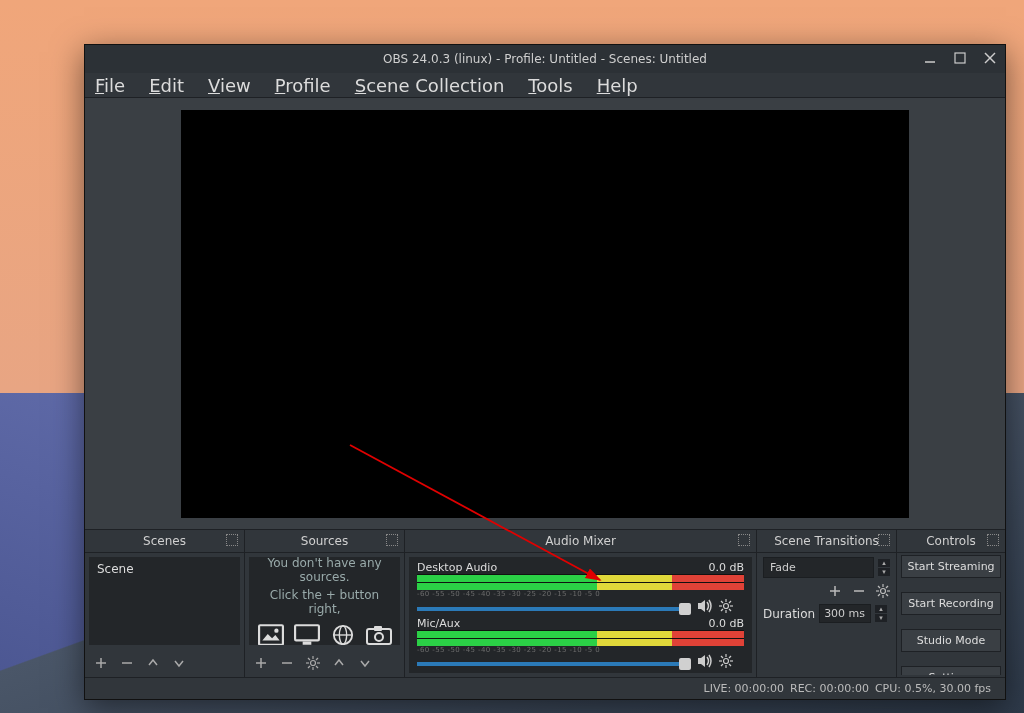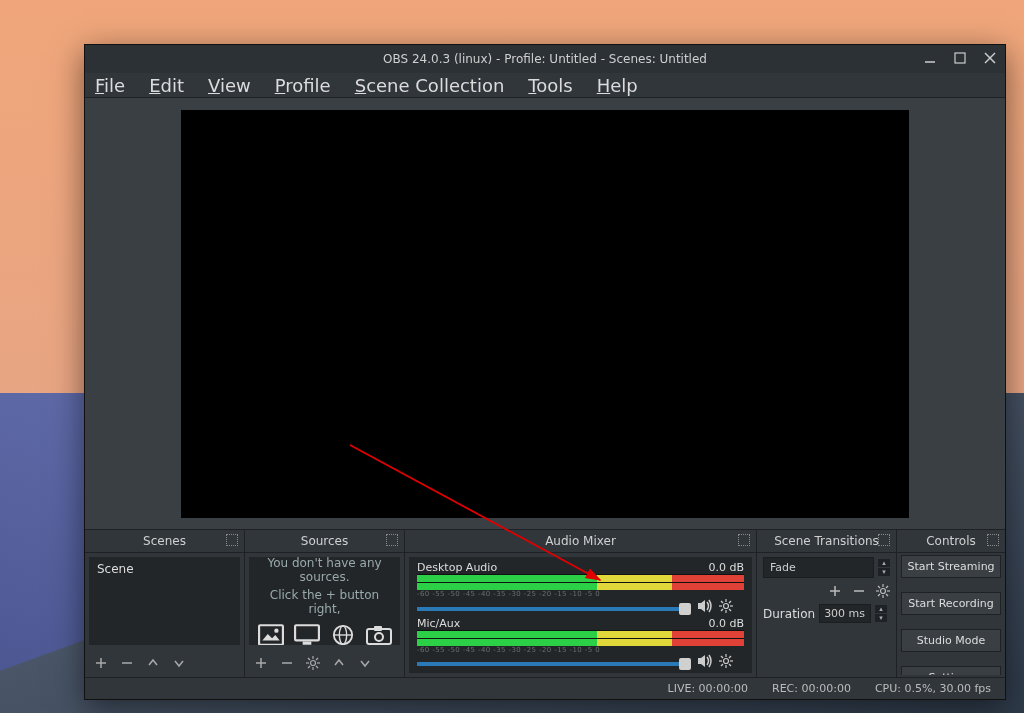--- a/index.html
+++ b/index.html
@@ -116,21 +116,21 @@
 .controls .panel-body { background: transparent; margin: 2px 4px; display: flex; flex-direction: column; gap: 14px; }
 .ctrl-btn {
   background: #3a3f44; border: 1px solid #1e2125; color: #ddd;
   font-size: 11px; text-align: center; padding: 4px 0; cursor: pointer;
 }
 
 
 .statusbar {
   height: 22px; background: #31363b; border-top: 1px solid #1e2125;
   display: flex; justify-content: flex-end; align-items: center;
-  font-size: 11px; gap: 24px; padding-right: 14px; color: #bbb;
+  font-size: 11px; gap: 6px; padding-right: 14px; color: #bbb;
 }
 
 .arrow {
   position: absolute; pointer-events: none;
 }
 svg { display: block; }
 </style>
 </head>
 <body>
 

